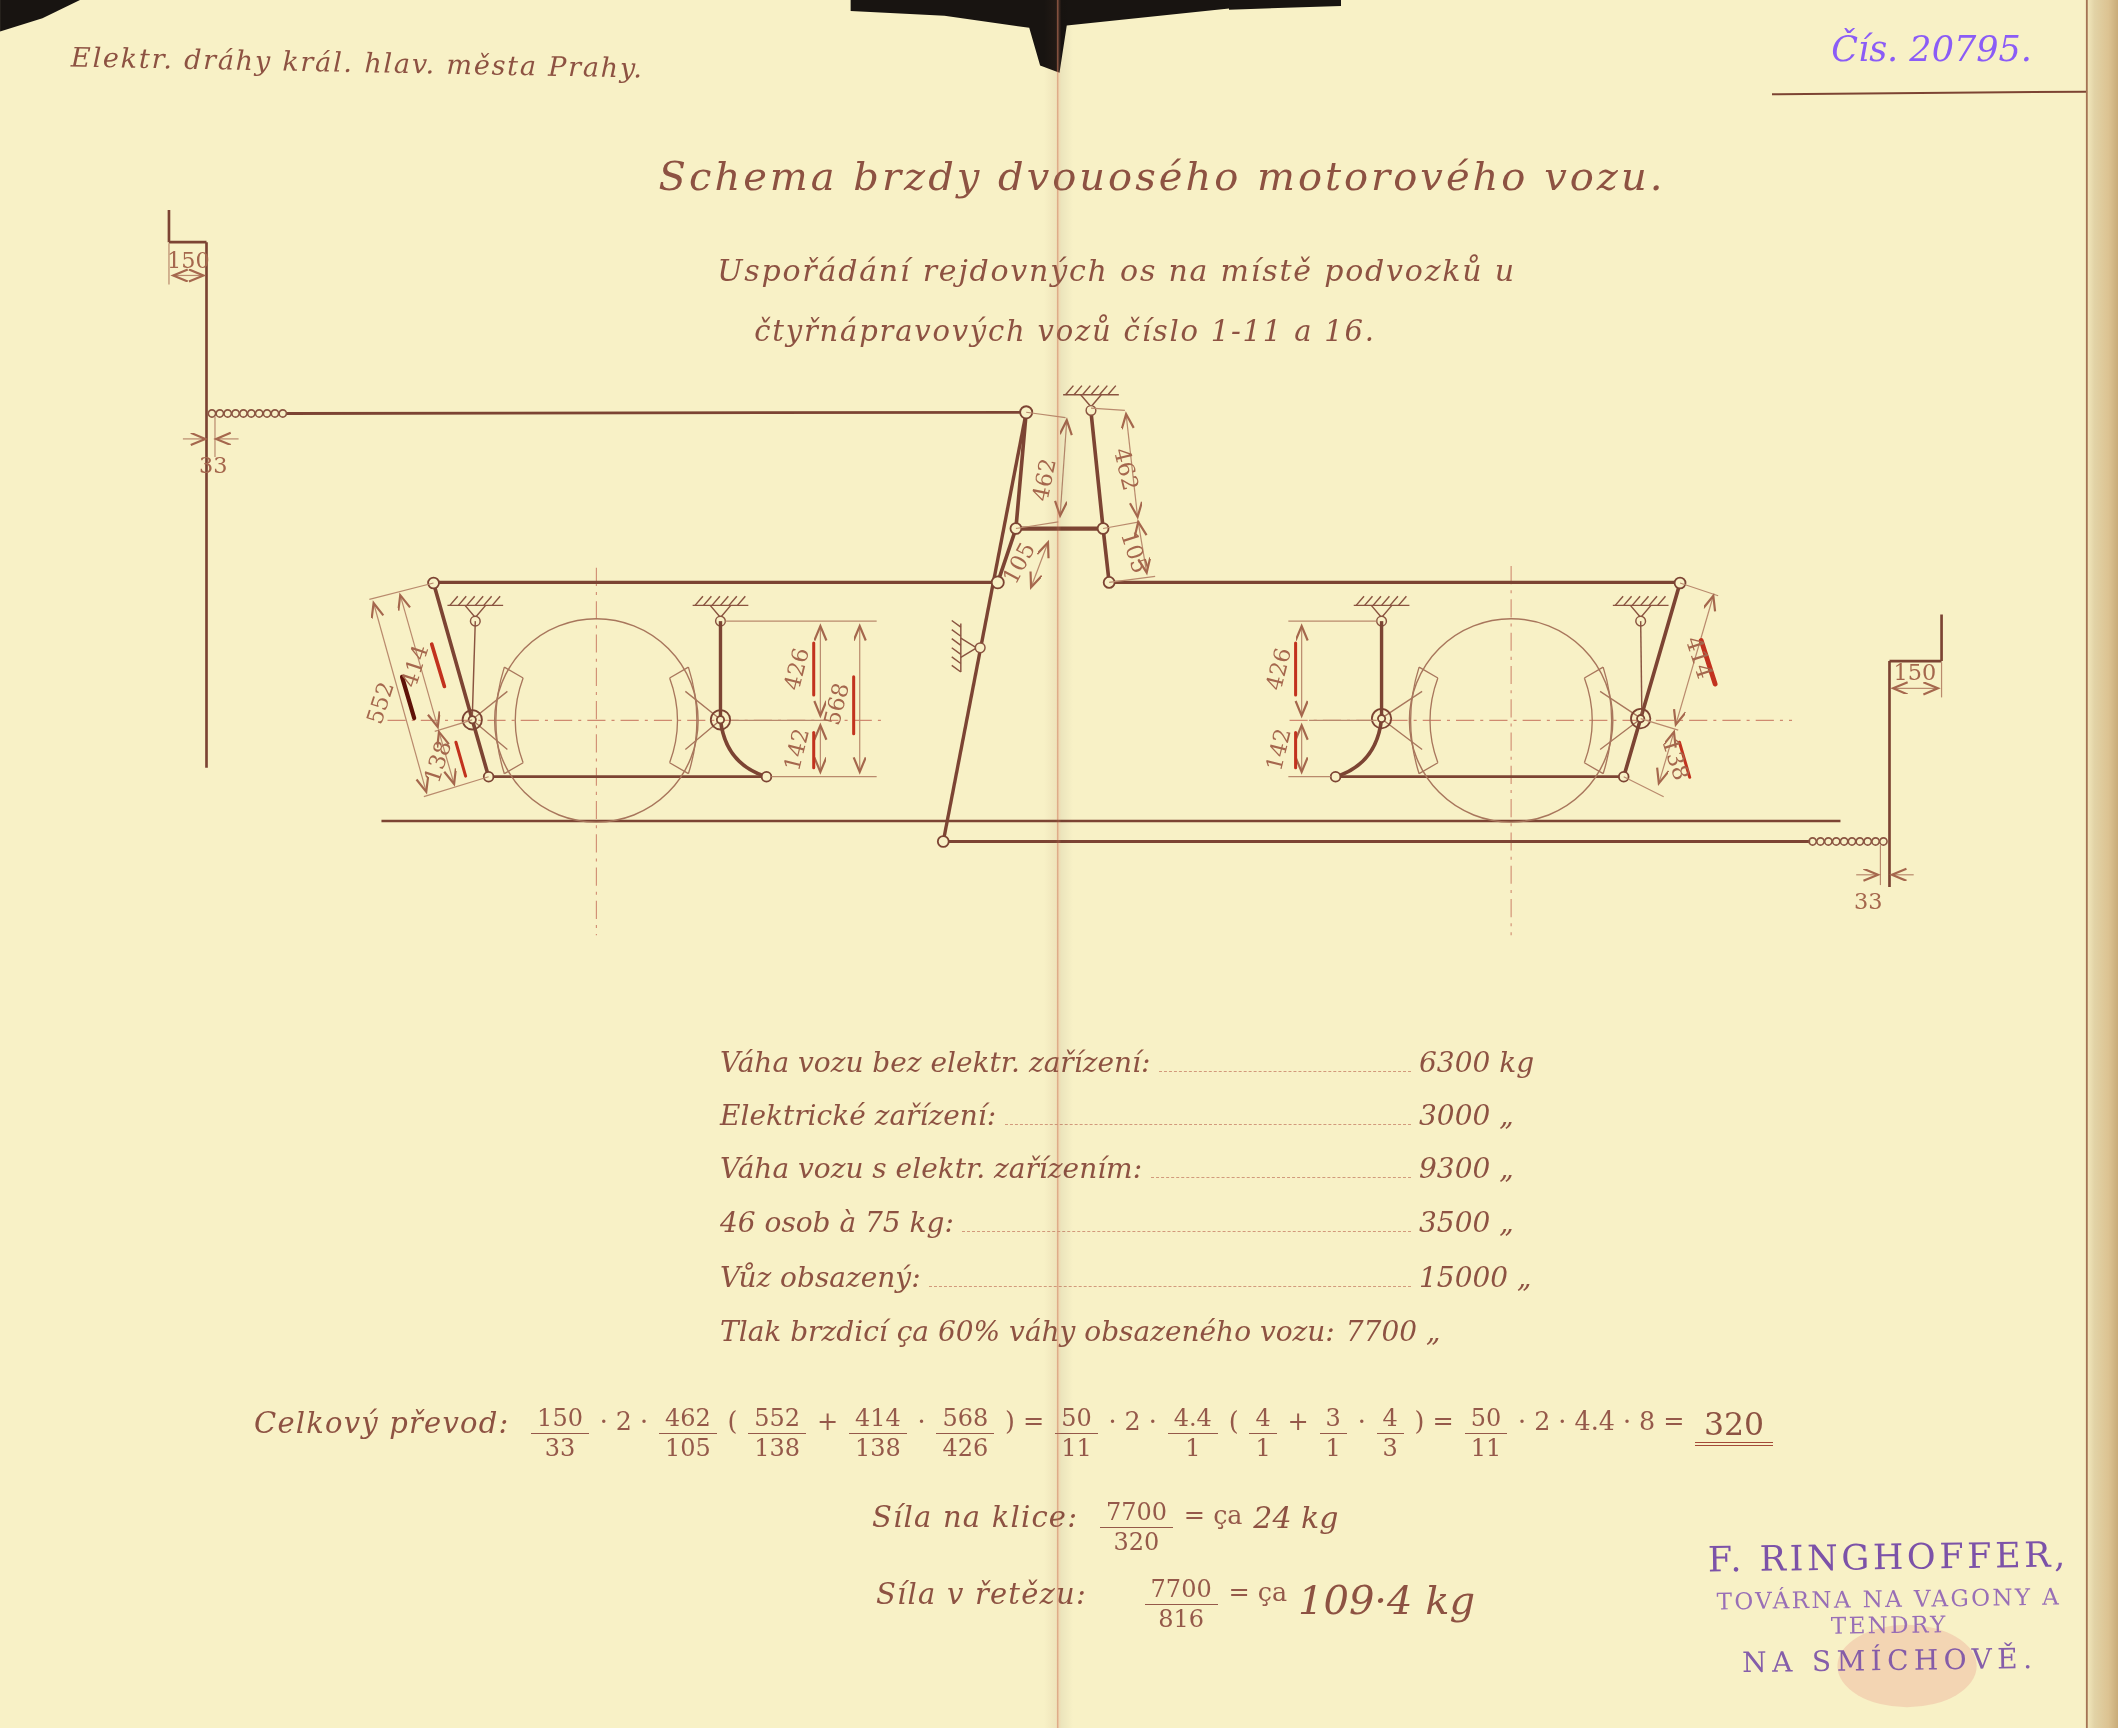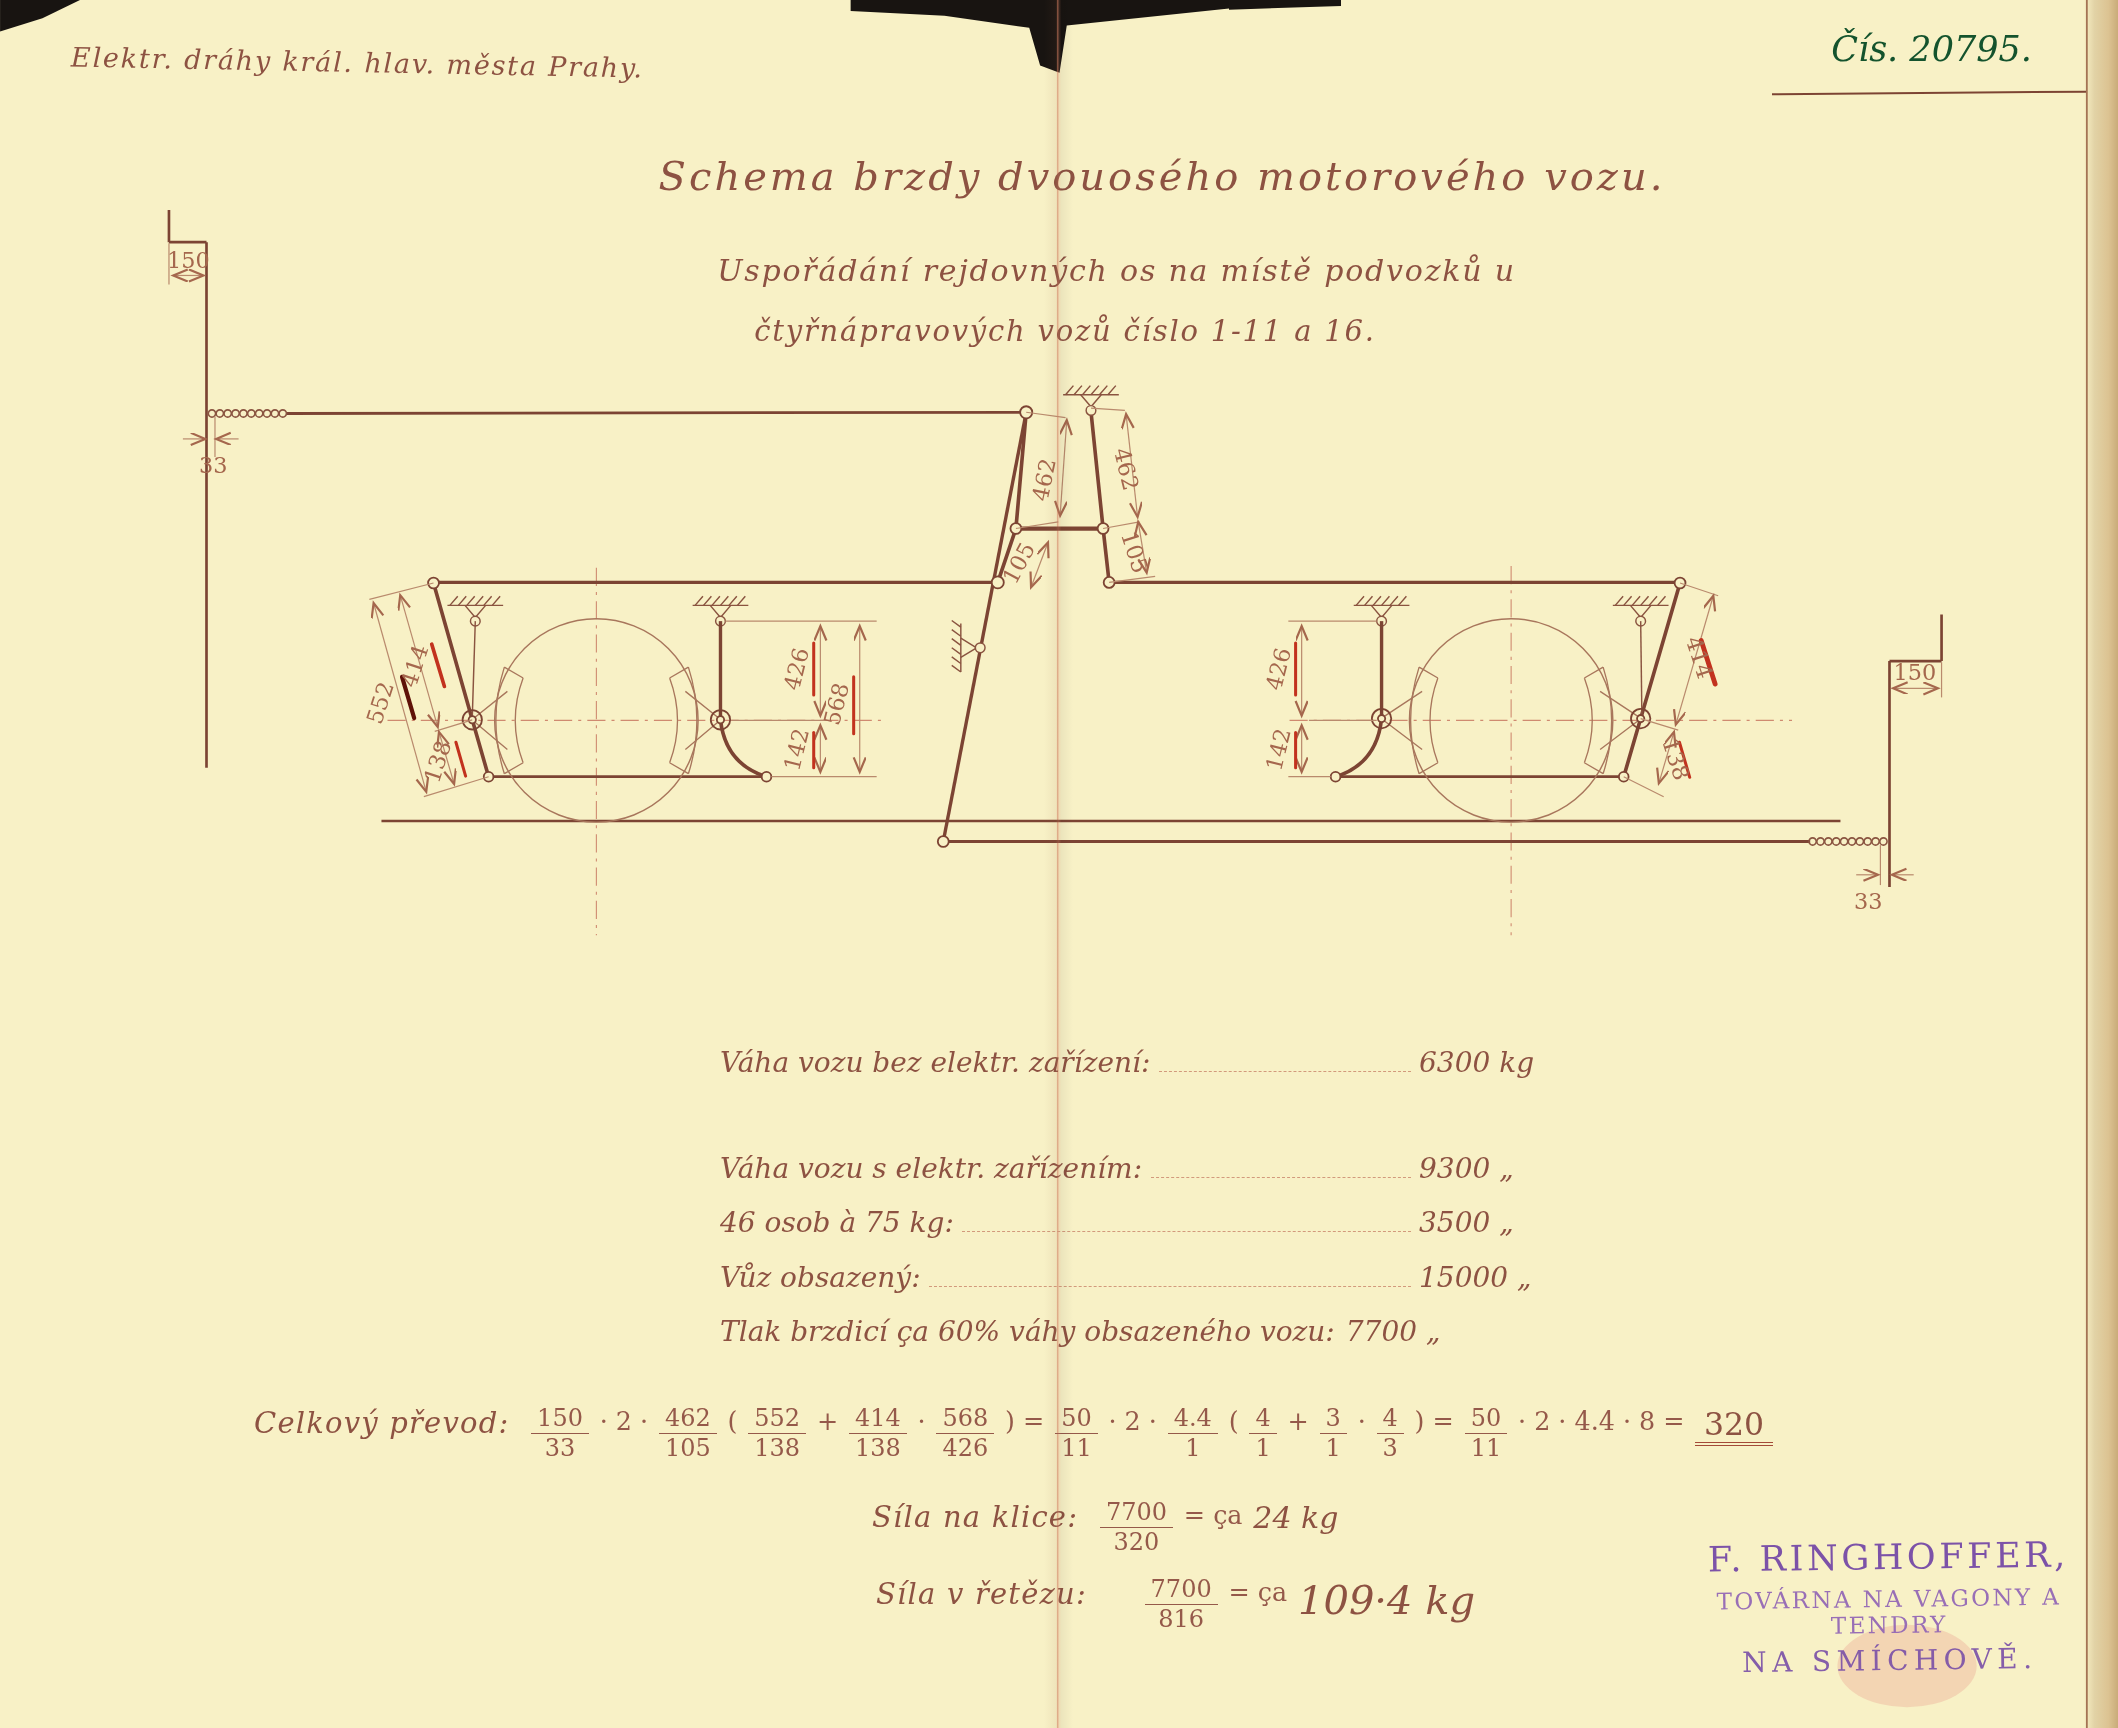--- a/index.html
+++ b/index.html
@@ -1,20 +1,20 @@
 <!DOCTYPE html>
 <html style="font-size:9.7px"><head>
 <meta charset="utf-8">
 <style>
   html,body{margin:0;padding:0;background:#6b6257;}
   #page{position:relative;width:2119px;height:1729px;background:#f8f1c6;overflow:hidden;
         font-family:"DejaVu Serif",serif;}
   .hw{font-family:"DejaVu Serif",serif;font-style:italic;color:#8d5242;position:absolute;white-space:nowrap;}
   #org-line{left:71px;top:47px;font-size:27px;letter-spacing:1.8px;transform:rotate(1.1deg);}
-  #doc-number{left:1774px;top:29px;width:315px;font-size:35px;text-align:center;color:#14532d;}
+  #doc-number{left:1774px;top:29px;width:315px;font-size:35px;text-align:center;color:#8b5cf6;}
   #doc-number-underline{position:absolute;left:1772px;top:92px;width:314px;height:2.4px;background:#7c4433;transform:rotate(-0.5deg);}
   #title-main{left:611px;top:153px;width:1102px;font-size:40px;letter-spacing:3px;text-align:center;}
   #title-sub1{left:617px;top:253px;width:999px;font-size:30px;letter-spacing:1.8px;text-align:center;}
   #title-sub2{left:617px;top:314px;width:896px;font-size:29px;letter-spacing:1.8px;text-align:center;}
 
   .wrow{position:absolute;left:720px;width:829px;display:flex;align-items:baseline;font-size:28px;}
   .wrow .lbl{white-space:nowrap;}
   .wrow .leader{flex:1;border-bottom:1.8px dashed #d29a7c;margin:0 8.5px 6px 8.5px;min-width:12px;}
   .wrow .val{white-space:nowrap;min-width:130px;margin-top:24px;}
   .formula{position:absolute;display:flex;align-items:flex-start;color:#8d5242;font-size:25.4px;font-style:italic;}
@@ -262,20 +262,25 @@
 
   <div class="hw" id="title-main">Schema brzdy dvouosého motorového vozu.</div>
   <div class="hw" id="title-sub1">Uspořádání rejdovných os na místě podvozků u</div>
   <div class="hw" id="title-sub2">čtyřnápravových vozů číslo 1-11 a 16.</div>
 
   <div class="hw wrow" style="top:1022px;">
     <span class="lbl">Váha vozu bez elektr. zařízení:</span>
     <span class="leader"></span>
     <span class="val">6300 kg</span>
   </div>
+  <div class="hw wrow" style="top:1075px;">
+    <span class="lbl">Elektrické zařízení:</span>
+    <span class="leader"></span>
+    <span class="val">3000 „</span>
+  </div>
   <div class="hw wrow" style="top:1128px;">
     <span class="lbl">Váha vozu s elektr. zařízením:</span>
     <span class="leader"></span>
     <span class="val">9300 „</span>
   </div>
   <div class="hw wrow" style="top:1182px;">
     <span class="lbl">46 osob à 75 kg:</span>
     <span class="leader"></span>
     <span class="val">3500 „</span>
   </div>

